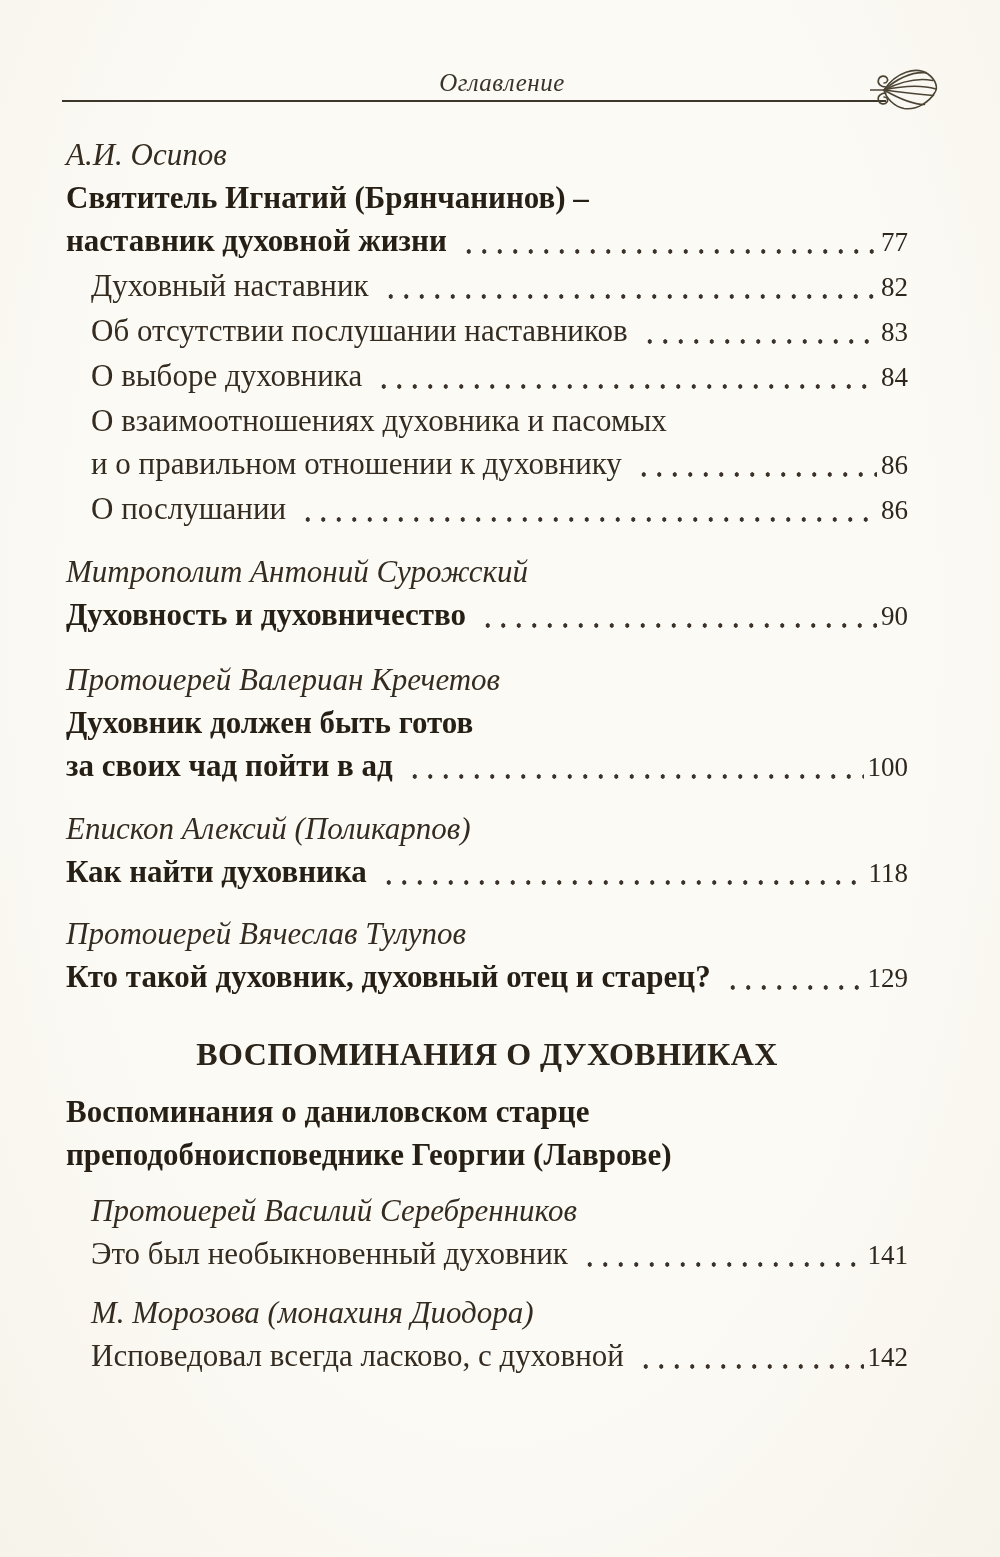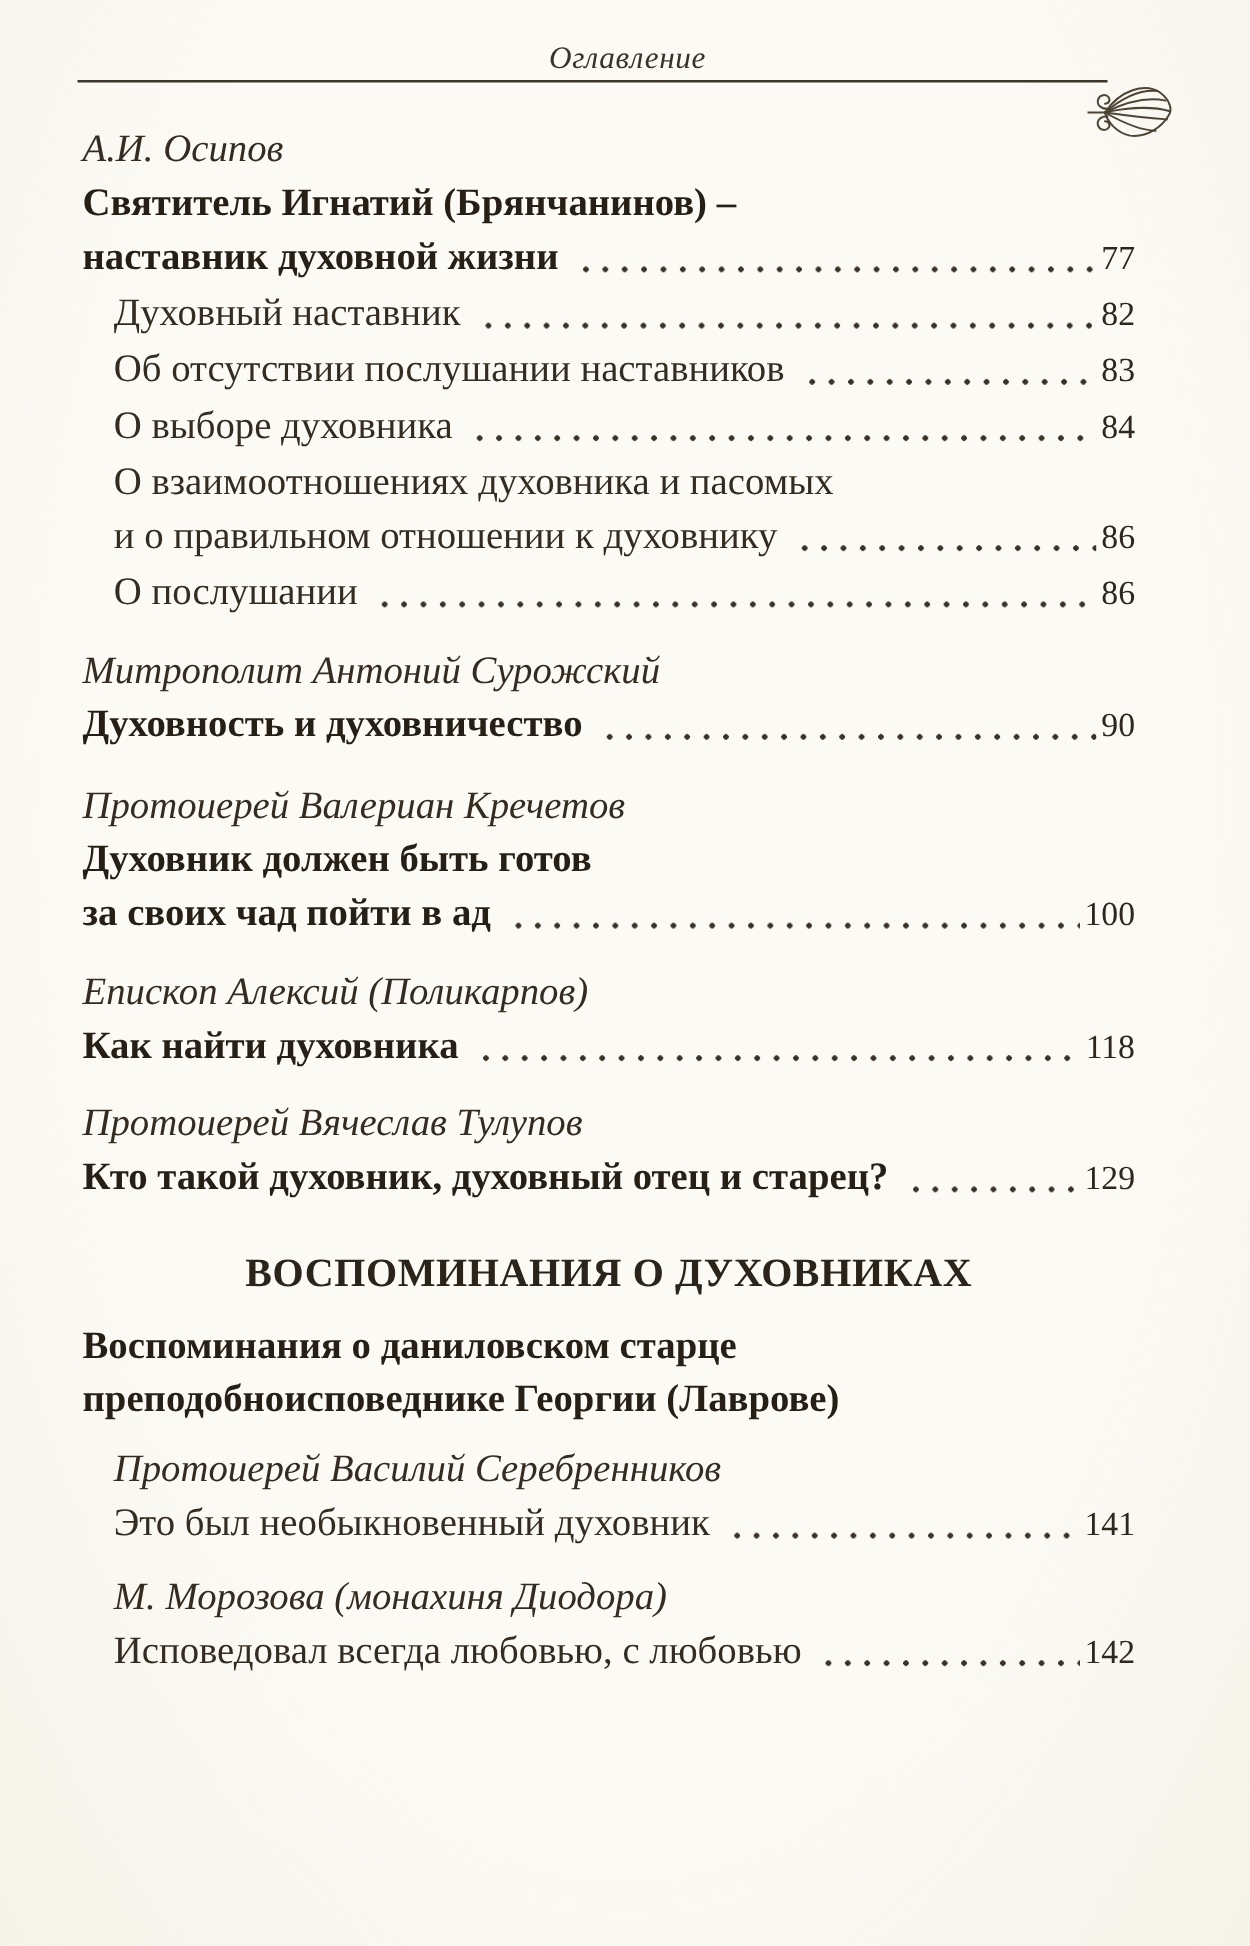--- a/index.html
+++ b/index.html
@@ -14,21 +14,21 @@
     font-family: "Liberation Serif", "DejaVu Serif", serif;
     color: #332b20;
     overflow: hidden;
     position: relative;
   }
 
   
   .hdr {
     position: relative;
     margin: 0 58px 0 62px;
-    padding-top: 32px;
+    padding-top: 68px;
   }
   .hdr-title {
     text-align: center;
     font-style: italic;
     font-size: 25px;
     line-height: 30px;
     color: #3a332a;
     letter-spacing: 0.5px;
   }
   .hdr-rule {
@@ -212,18 +212,18 @@
   <div class="row sub">
     <span class="t reg">Это был необыкновенный духовник</span>
     <span class="leader"></span>
     <span class="pg">141</span>
   </div>
 
   <div class="row sub gap-14">
     <span class="t author">М. Морозова (монахиня Диодора)</span>
   </div>
   <div class="row sub">
-    <span class="t reg">Исповедовал всегда любовью, с любовью</span>
+    <span class="t reg">Исповедовал всегда ласково, с духовной</span>
     <span class="leader"></span>
     <span class="pg">142</span>
   </div>
 
 </div>
 
 </body></html>

